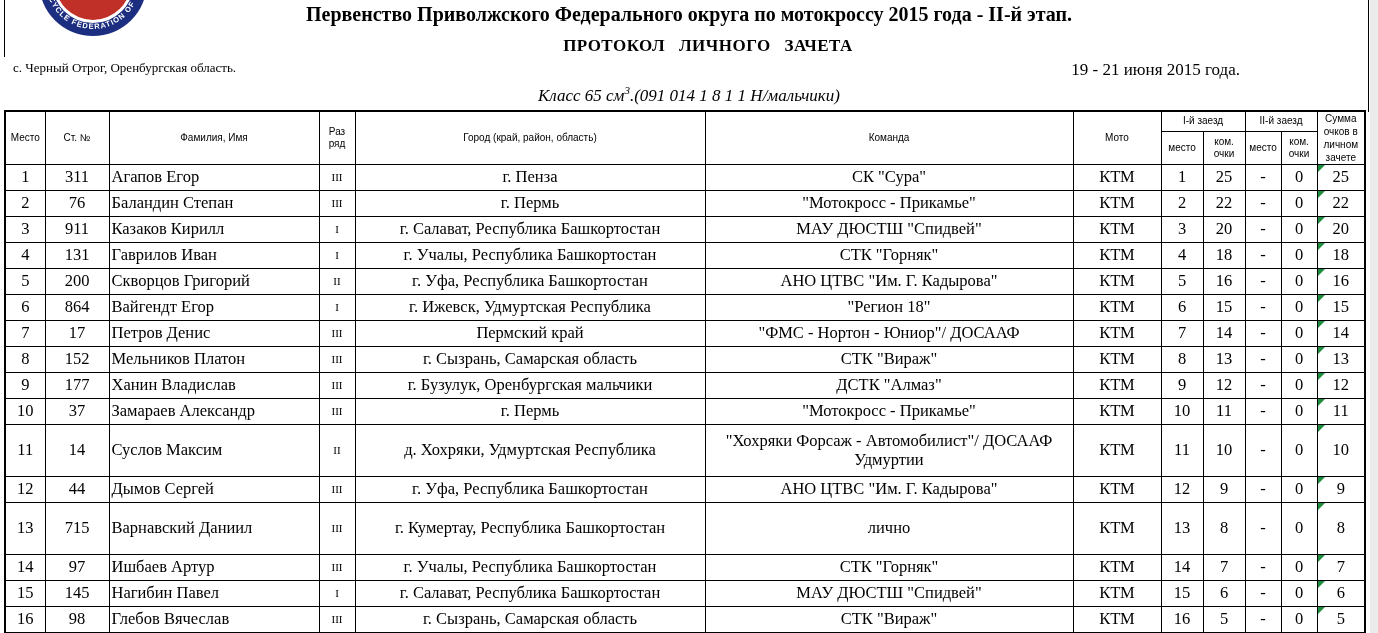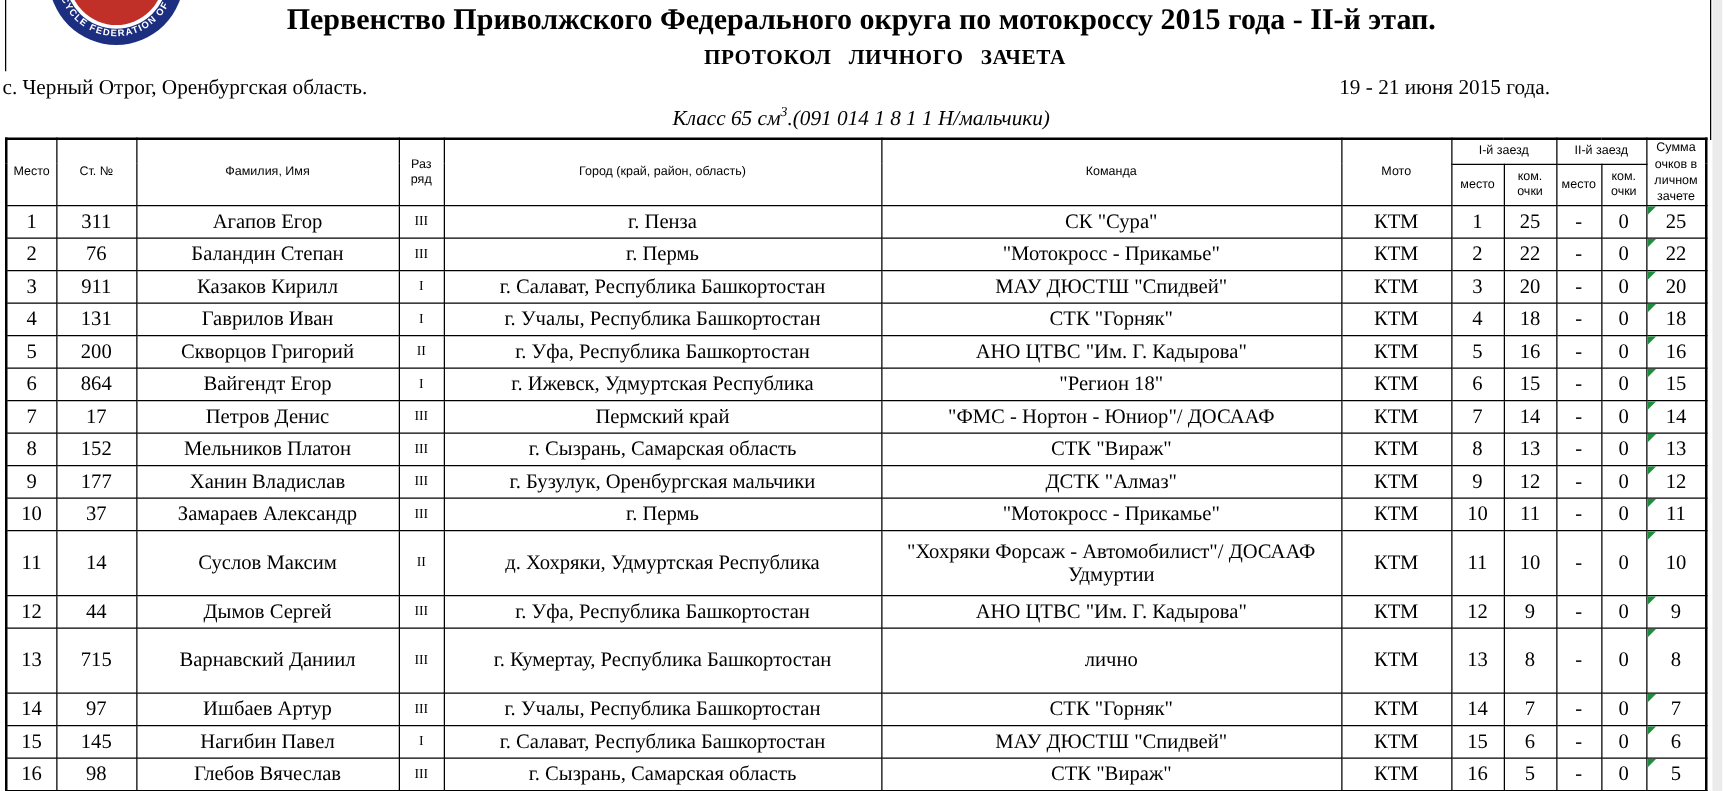--- a/index.html
+++ b/index.html
@@ -7,24 +7,24 @@
     width:1378px;height:633px;position:relative;background:#ffffff;
     font-family:"Liberation Serif", serif;color:#000;overflow:hidden;
   }
   
   .edge-left{position:absolute;left:4px;top:0;width:1px;height:57px;background:#000;}
   .edge-right{position:absolute;left:1368px;top:0;width:1px;height:112px;background:#000;}
   .gutter-right{position:absolute;left:1370px;top:0;width:8px;height:633px;background:#ebebeb;}
 
   
   .title{position:absolute;top:3px;left:0;width:1378px;text-align:center;
-    font-size:24px;font-weight:bold;}
+    font-size:20px;font-weight:bold;}
   .subtitle{position:absolute;top:36px;left:0;width:1320px;text-align:center;
     font-size:17px;font-weight:bold;word-spacing:9px;letter-spacing:0.5px;padding-left:48px;}
-  .location{position:absolute;top:60px;left:2px;font-size:17px;}
+  .location{position:absolute;top:60px;left:13px;font-size:13px;}
   .dates{position:absolute;top:60px;right:138px;font-size:17px;}
   .classline{position:absolute;top:84px;left:0;width:1378px;text-align:center;
     font-size:17px;font-weight:normal;font-style:italic;}
   .classline sup{font-size:11px;}
 
   
   .logo-wrap{position:absolute;left:38px;top:0;width:110px;height:37px;overflow:hidden;}
   .logo-wrap svg{position:absolute;left:0;top:-73px;width:110px;height:110px;}
 
   
@@ -38,21 +38,21 @@
   thead th{
     font-family:"Liberation Sans", sans-serif;font-weight:normal;font-size:10px;
     line-height:12px;text-align:center;
   }
   tr.h1{height:18px;}
   tr.h2{height:30px;}
   th.total-h{vertical-align:top;line-height:13px;padding-top:2px;}
   tbody tr{height:26px;}
   tbody tr.tall{height:52px;}
   tbody td{font-size:16.5px;text-align:center;line-height:1.15;}
-  td.left{text-align:center;padding-left:6px;margin-left:24px;}
+  td.left{text-align:left;padding-left:6px;margin-left:24px;}
   td.rank{font-size:11px;}
   td.team{padding:0 10px;}
   td.total{position:relative;}
   .corner{position:absolute;top:0;left:0;width:0;height:0;
     border-top:7px solid #1E8E3E;border-right:7px solid transparent;}
 </style>
 </head>
 <body>
 
 <div class="edge-left"></div>

